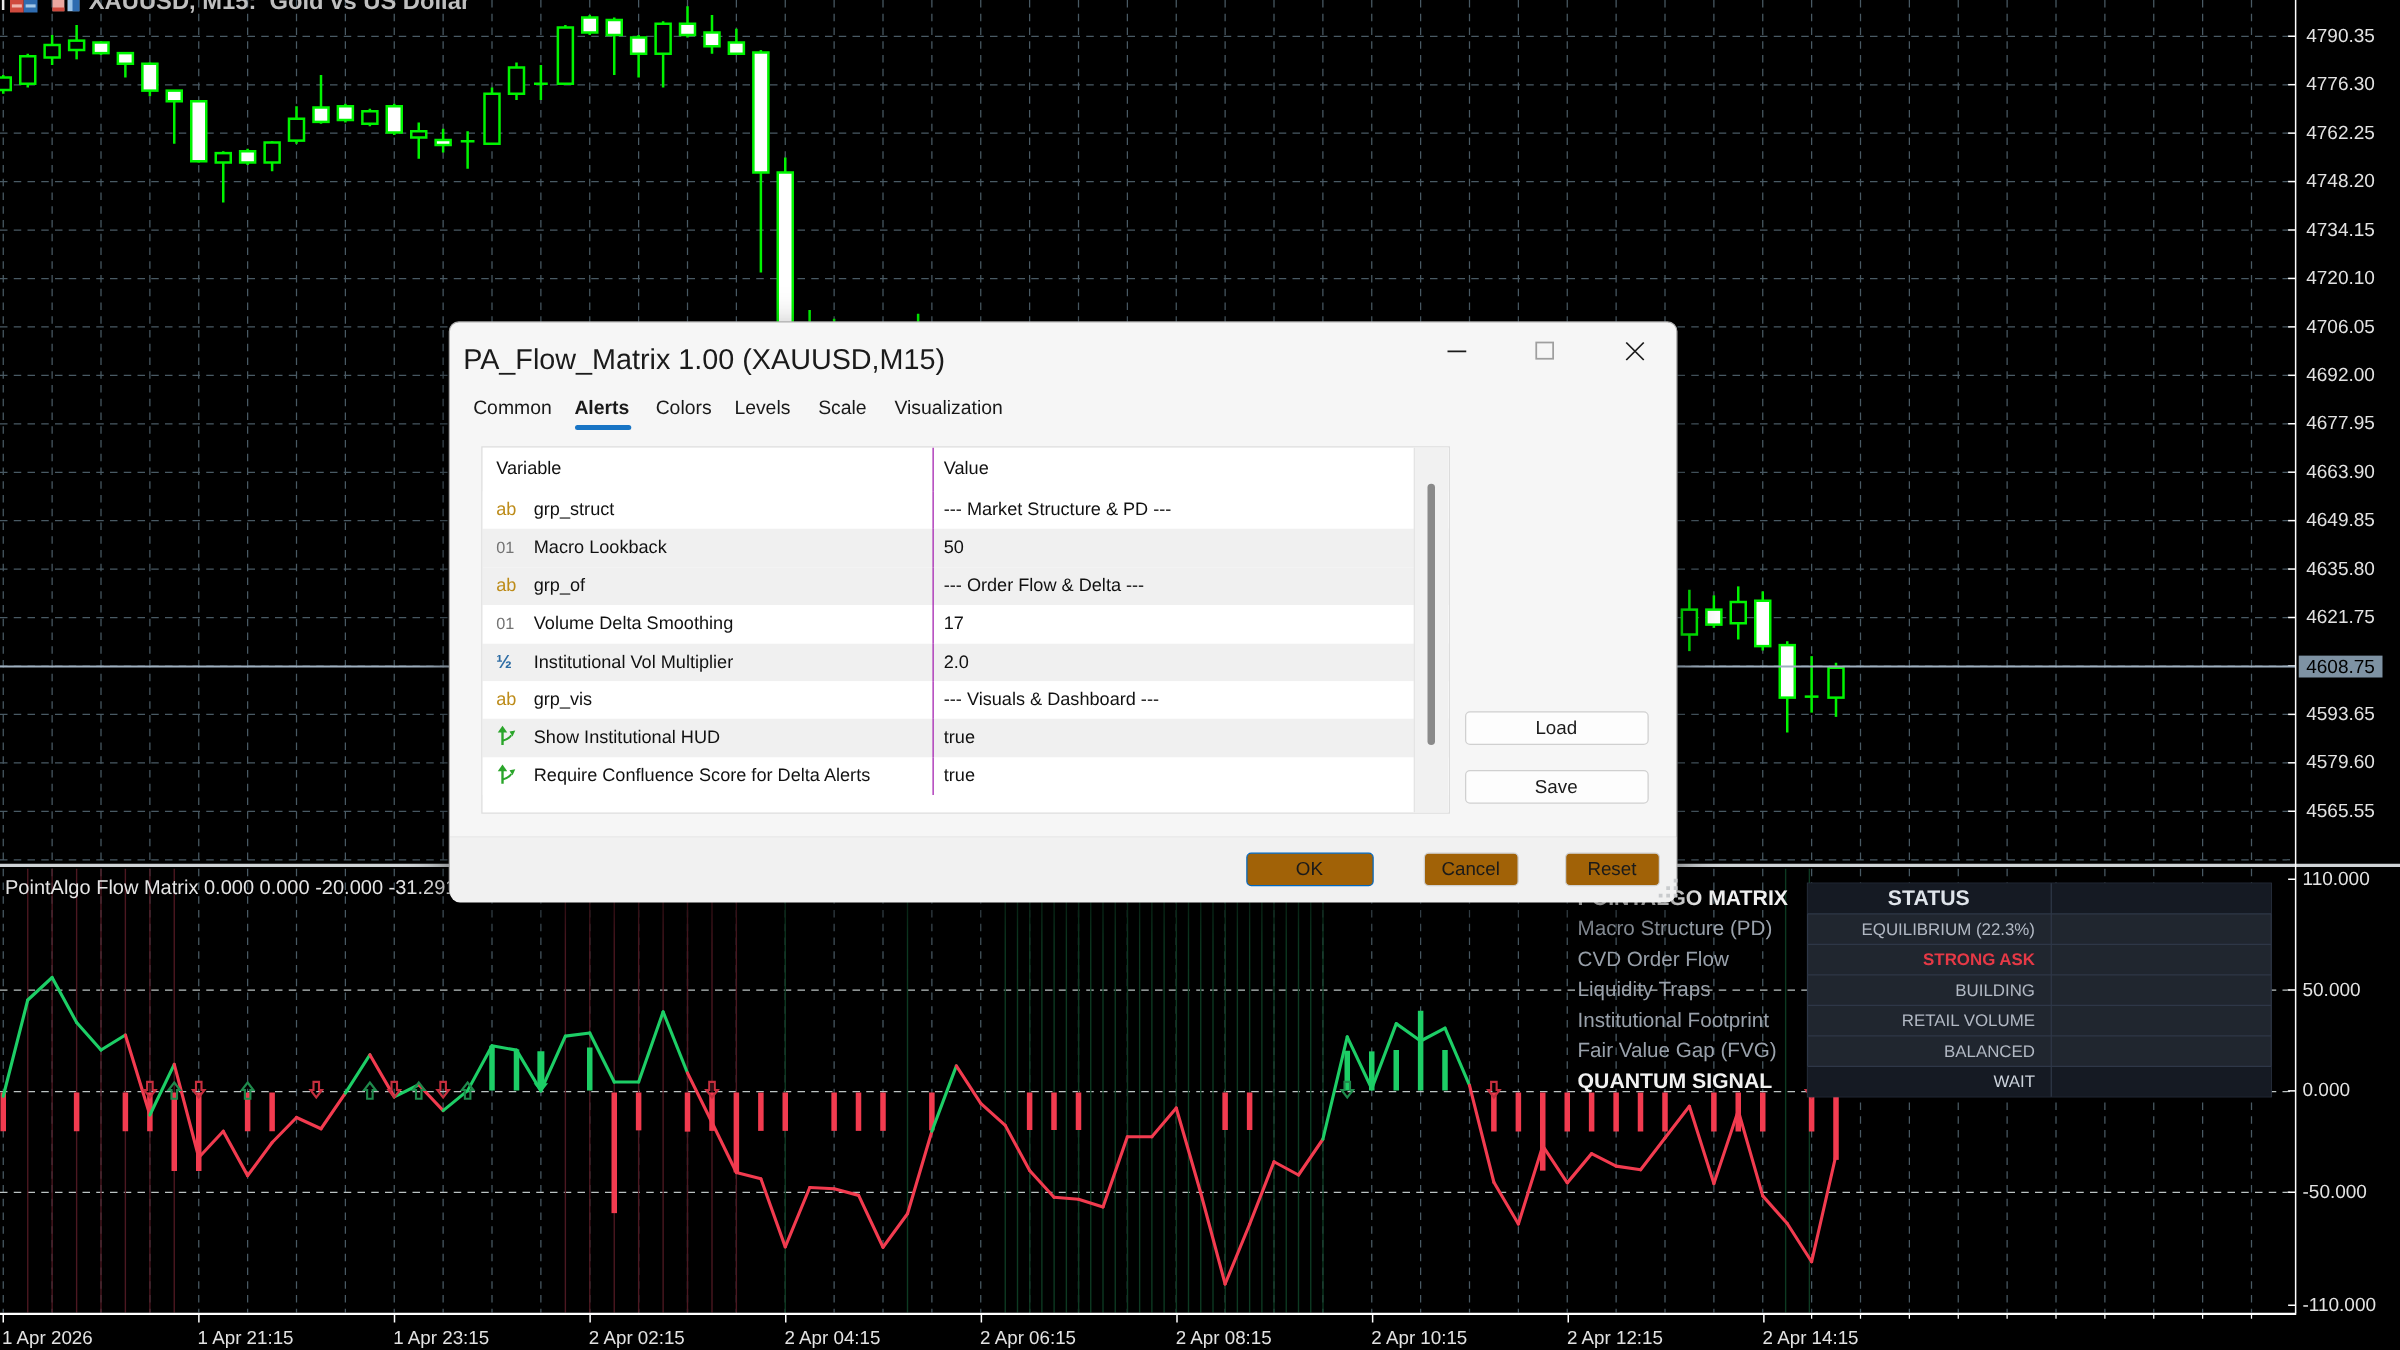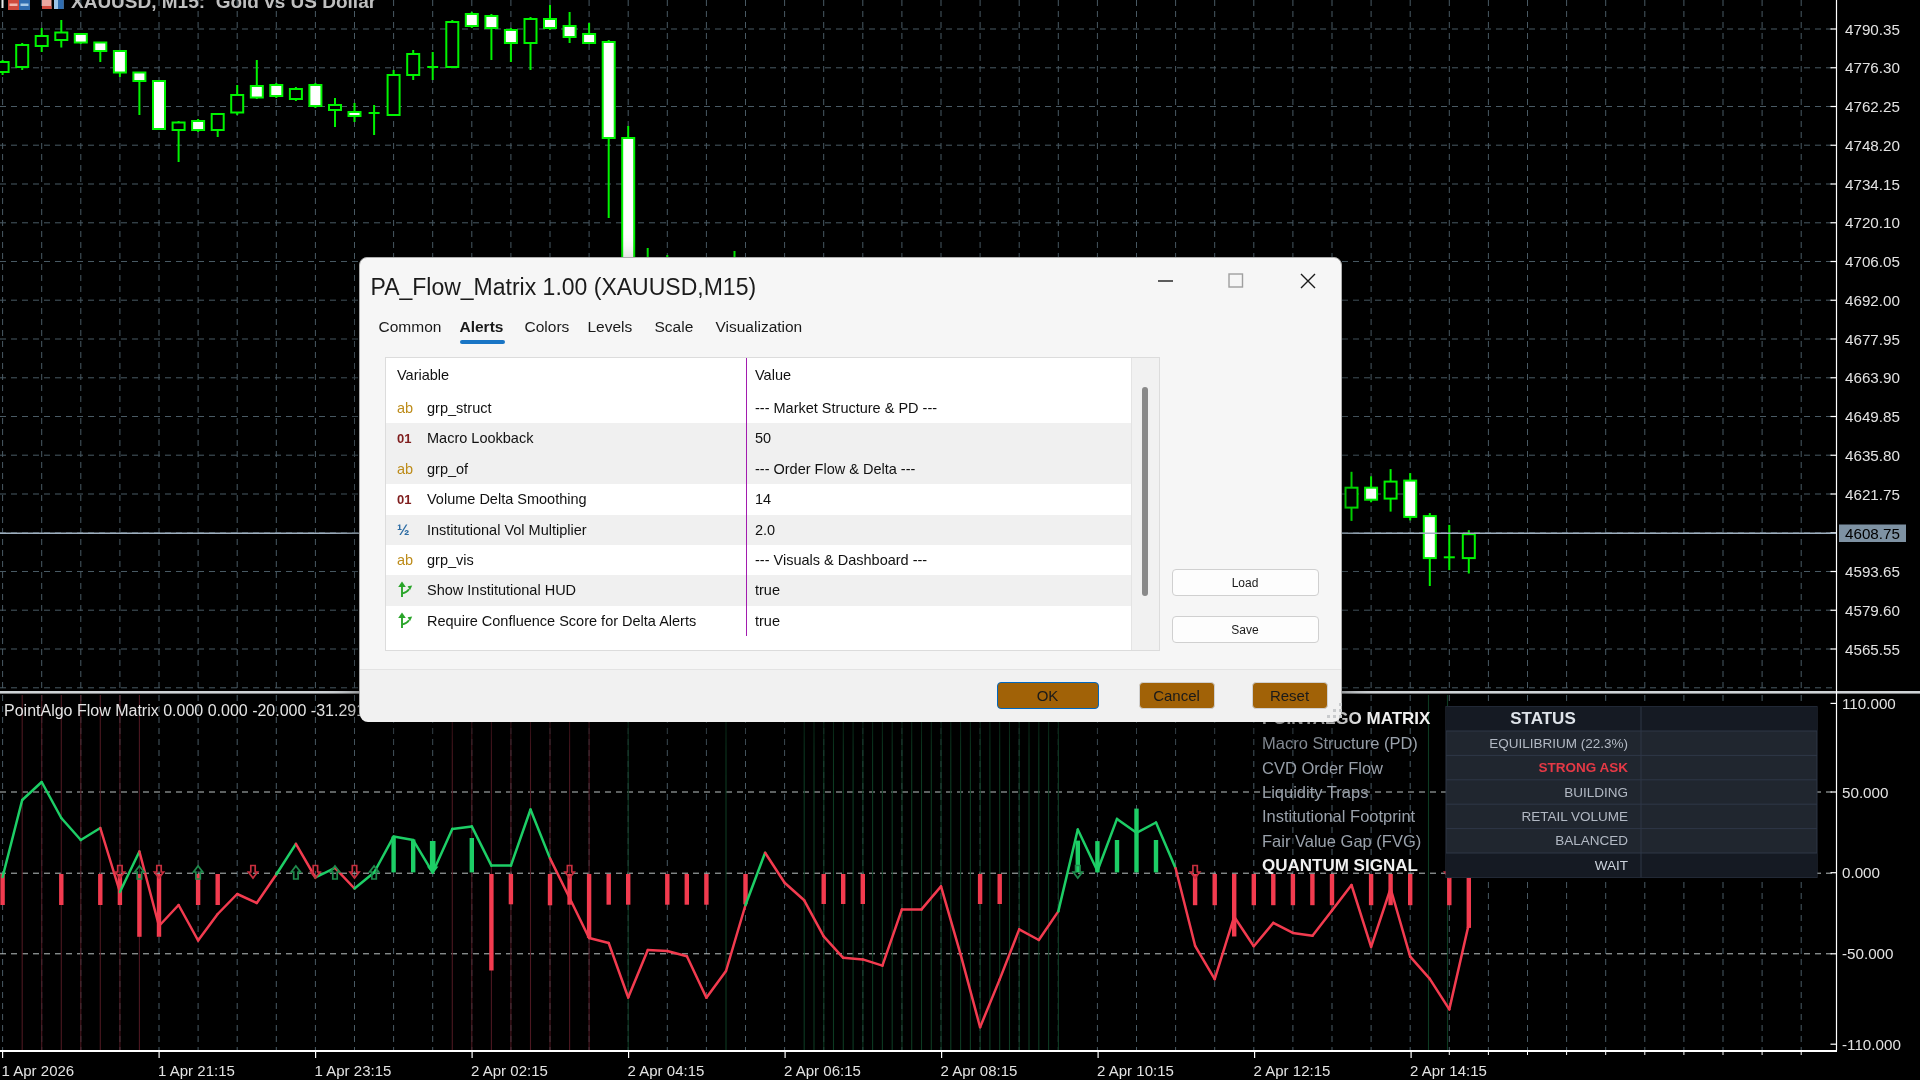--- a/index.html
+++ b/index.html
@@ -12,26 +12,26 @@
 .tab{position:absolute;top:8px}
 .tabsel{font-weight:bold}
 #tabline{position:absolute;left:100px;top:30px;width:45px;height:3.5px;background:#1975c5;border-radius:2px}
 #tbl{position:absolute;left:25.5px;top:99px;width:775px;height:294px;background:#fff;
  border:1px solid #dcdcdc;overflow:hidden;font-size:14.5px;color:#111;box-sizing:border-box}
 .trow{width:100%;height:30.4px;line-height:30.4px;white-space:nowrap}
 .tcell1{display:inline-block;width:349px;padding-left:11px;vertical-align:top}
 .tcell2{display:inline-block;border-left:1px solid #a21caf;padding-left:8px;vertical-align:top;width:360px}
 .tic{display:inline-block;width:30px}
 .ic-ab{color:#bd8c1a;font-weight:normal;font-size:14.5px}
-.ic-01{color:#7f1d1d;font-weight:bold;font-size:13px}
+.ic-01{color:#737373;font-weight:normal;font-size:13px}
 .ic-12{color:#2e6da4;font-weight:bold;font-size:15px}
 #sbar{position:absolute;right:0;top:0;width:27px;height:100%;background:#f1f1f1;border-left:1px solid #e4e4e4}
 #sthumb{position:absolute;left:10px;top:29px;width:5.5px;height:209px;background:#8a8a8a;border-radius:3px}
 .sbtn{position:absolute;width:147px;height:26.5px;line-height:26.5px;text-align:center;background:#fdfdfd;
- border:1px solid #d0d0d0;border-radius:4px;font-size:12px;color:#1a1a1a;box-sizing:border-box}
+ border:1px solid #d0d0d0;border-radius:4px;font-size:15px;color:#1a1a1a;box-sizing:border-box}
 #dlg-foot{position:absolute;left:0;top:411px;width:100%;height:52px;background:#f1f1f1;
  border-top:1px solid #e3e3e3;border-radius:0 0 8px 8px}
 .fbtn{position:absolute;top:424px;height:27px;line-height:25px;text-align:center;background:#a16207;
  border:1px solid #d0d0d0;border-radius:4px;font-size:15px;color:#1a1a1a;box-sizing:border-box}
 #grip{position:absolute;left:1325px;top:702px}
 text{font-family:"Liberation Sans",sans-serif}
 </style></head>
 <body>
 <svg id="chart" width="1920" height="1080" viewBox="0 0 1920 1080">
 <rect x="0" y="0" width="1920" height="1080" fill="#000"></rect>
@@ -545,21 +545,21 @@
     <span class="tab" style="left:228px">Levels</span>
     <span class="tab" style="left:295px">Scale</span>
     <span class="tab" style="left:356px">Visualization</span>
     <div id="tabline"></div>
   </div>
   <div id="tbl">
     <div class="trow" style="height:35px;line-height:35px"><div class="tcell1" style="padding-left:11px">Variable</div><div class="tcell2">Value</div></div>
     <div class="trow" style="background:#ffffff"><div class="tcell1"><span class="tic"><span class="ic-ab">ab</span></span>grp_struct</div><div class="tcell2">--- Market Structure &amp; PD ---</div></div>
 <div class="trow" style="background:#f0f0f0"><div class="tcell1"><span class="tic"><span class="ic-01">01</span></span>Macro Lookback</div><div class="tcell2">50</div></div>
 <div class="trow" style="background:#f0f0f0"><div class="tcell1"><span class="tic"><span class="ic-ab">ab</span></span>grp_of</div><div class="tcell2">--- Order Flow &amp; Delta ---</div></div>
-<div class="trow" style="background:#ffffff"><div class="tcell1"><span class="tic"><span class="ic-01">01</span></span>Volume Delta Smoothing</div><div class="tcell2">14</div></div>
+<div class="trow" style="background:#ffffff"><div class="tcell1"><span class="tic"><span class="ic-01">01</span></span>Volume Delta Smoothing</div><div class="tcell2">17</div></div>
 <div class="trow" style="background:#f0f0f0"><div class="tcell1"><span class="tic"><span class="ic-12">½</span></span>Institutional Vol Multiplier</div><div class="tcell2">2.0</div></div>
 <div class="trow" style="background:#ffffff"><div class="tcell1"><span class="tic"><span class="ic-ab">ab</span></span>grp_vis</div><div class="tcell2">--- Visuals &amp; Dashboard ---</div></div>
 <div class="trow" style="background:#f0f0f0"><div class="tcell1"><span class="tic"><svg width="18" height="17" viewBox="0 0 18 17" style="vertical-align:-3px">
               <line x1="5" y1="16" x2="5" y2="5.5" stroke="#2aa52a" stroke-width="1.9"></line>
               <path d="M5 0.6 L8.8 6 L1.2 6 z" fill="#2aa52a"></path>
               <path d="M5 12.5 C8 12 10.5 10.5 12 8.2" fill="none" stroke="#2aa52a" stroke-width="1.7"></path>
               <path d="M15.2 4.4 L10.6 5.2 L13 9.2 z" fill="#2aa52a"></path>
             </svg></span>Show Institutional HUD</div><div class="tcell2">true</div></div>
 <div class="trow" style="background:#ffffff"><div class="tcell1"><span class="tic"><svg width="18" height="17" viewBox="0 0 18 17" style="vertical-align:-3px">
               <line x1="5" y1="16" x2="5" y2="5.5" stroke="#2aa52a" stroke-width="1.9"></line>

